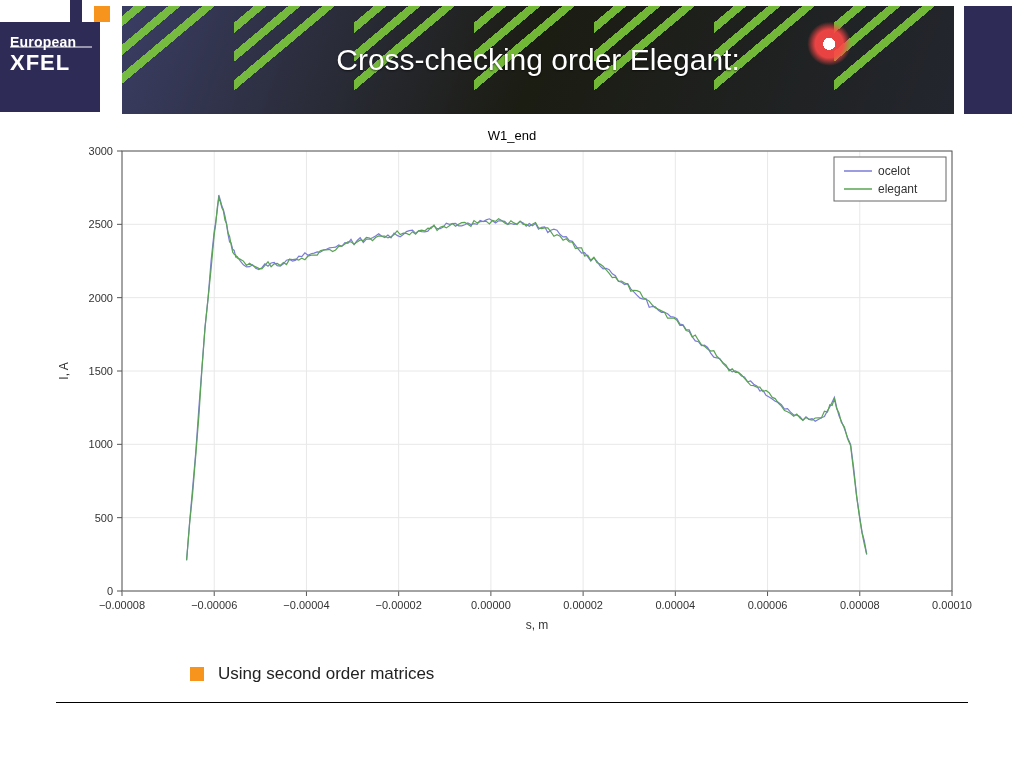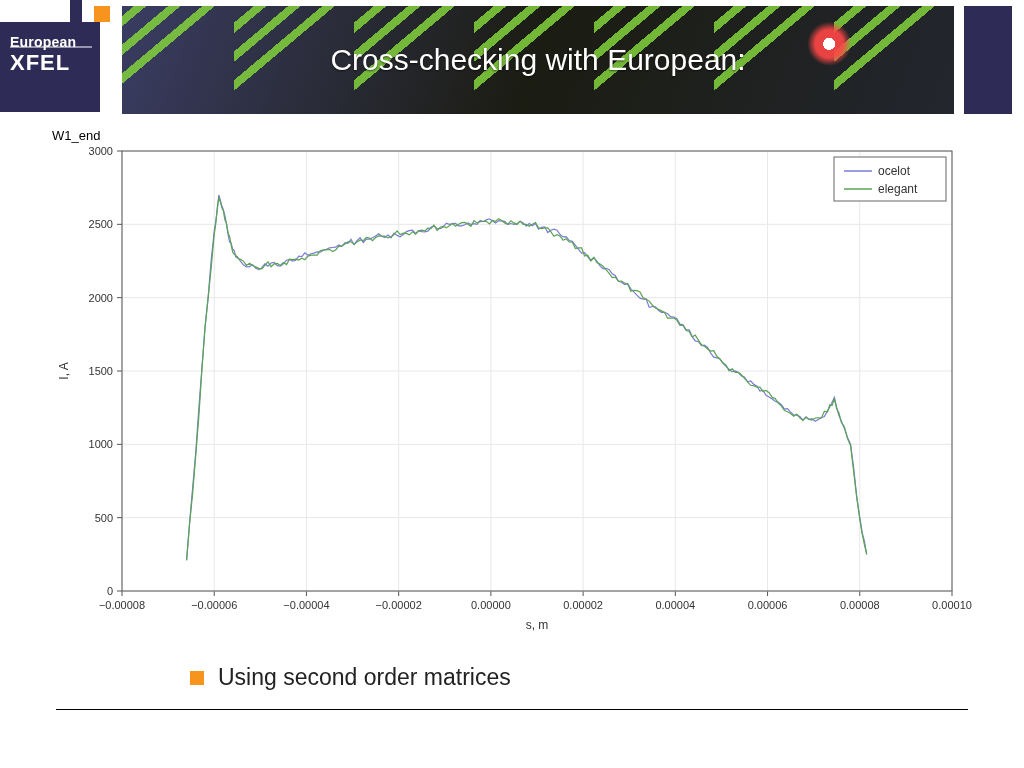--- a/index.html
+++ b/index.html
@@ -76,39 +76,39 @@
   .content {
     padding: 8px 40px 0 40px;
   }
   .chart-wrap {
     position: relative;
     width: 920px;
     height: 510px;
     margin: 0 auto;
   }
   .chart-title {
-    text-align: left;
+    text-align: center;
     font-size: 13px;
     color: #000;
     margin-bottom: 2px;
   }
   svg.plot { display: block; }
   .axis { stroke: #555; stroke-width: 1; }
   .grid { stroke: #e8e8e8; stroke-width: 1; }
   .tick-label { font-size: 11px; fill: #333; }
   .axis-label { font-size: 12px; fill: #333; }
   .legend-box { fill: #fff; stroke: #666; stroke-width: 1; }
   .legend-text { font-size: 12px; fill: #333; }
   .series1 { fill: none; stroke: #7b7bd8; stroke-width: 1.2; }
   .series2 { fill: none; stroke: #5aa353; stroke-width: 1.2; }
 
   
   .bullet-row {
     margin: 26px 0 0 150px;
-    font-size: 23px;
+    font-size: 17px;
     display: flex; align-items: center; gap: 14px;
   }
   .bullet-sq {
     width: 14px; height: 14px;
     background: #f7941d;
     flex: 0 0 auto;
   }
   .hr {
     margin: 18px 16px 0 16px;
     border: none;
@@ -121,21 +121,21 @@
 <div class="banner">
   <div class="banner-bg"></div>
   <div class="banner-right"></div>
   <div class="logo-accent-line"></div>
   <div class="logo-accent-sq"></div>
   <div class="logo">
     <div class="eu">European</div>
     <div class="xfel">XFEL</div>
   </div>
   <div class="banner-title">
-    <div>Cross-checking with European:</div>
+    <div>Cross-checking order Elegant:</div>
   </div>
 </div>
 
 <div class="content">
   <div class="chart-wrap">
     <div class="chart-title">W1_end</div>
     <svg class="plot" id="plot" width="920" height="492">
         <line x1="70" y1="6" x2="70" y2="446" class="grid"></line>
         <line x1="70" y1="446" x2="70" y2="451" class="axis"></line>
         <text x="70" y="464" text-anchor="middle" class="tick-label">−0.00008</text>

